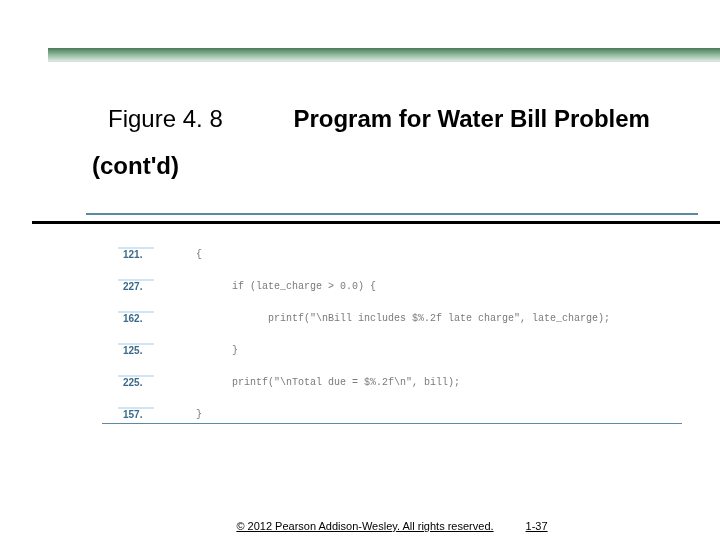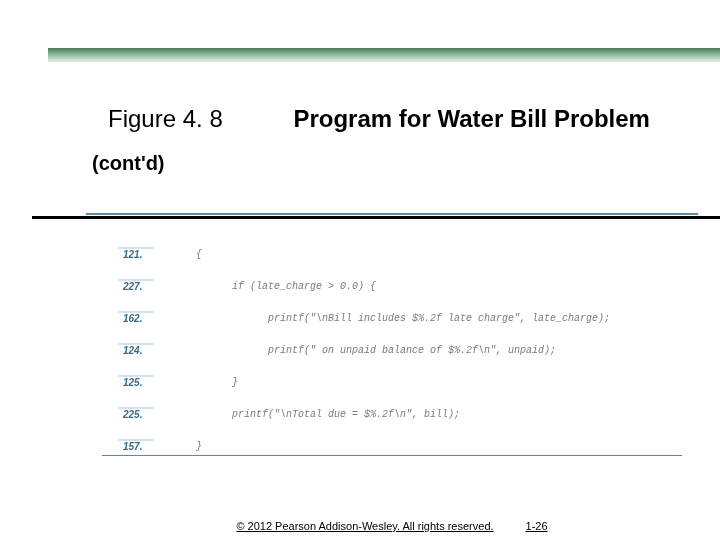--- a/index.html
+++ b/index.html
@@ -23,37 +23,36 @@
   .title-block .line1 {
     font-size: 24px;
     font-weight: bold;
     color: #000;
     line-height: 1.28;
   }
   .title-block .figlabel {
     font-weight: normal;
   }
   .title-block .line2 {
-    font-size: 20px;
+    font-size: 24px;
     font-weight: bold;
     color: #000;
     line-height: 1.28;
   }
   .divider {
     height: 3px;
     background: #000;
     margin: 0;
   }
   .code-area {
     position: absolute;
     top: 165px;
     left: 38px;
     right: 38px;
     border-top: 2px solid #5a8aa6;
-    font-style: italic;
   }
   .code-row {
     display: flex;
     align-items: stretch;
     height: 16px;
   }
   .lineno {
     width: 36px;
     background: #cfe6f2;
     color: #3a6a8a;
@@ -121,34 +120,30 @@
   </div>
   <div class="code-row">
     <div class="lineno">227.</div>
     <div class="codetext">      if (late_charge &gt; 0.0) {</div>
   </div>
   <div class="code-row">
     <div class="lineno">162.</div>
     <div class="codetext">            printf("\nBill includes $%.2f late charge", late_charge);</div>
   </div>
   <div class="code-row">
-    <div class="lineno">124.</div>
-    <div class="codetext">            printf(" on unpaid balance of $%.2f\n", unpaid);</div>
-  </div>
-  <div class="code-row">
     <div class="lineno">125.</div>
     <div class="codetext">      }</div>
   </div>
   <div class="code-row">
     <div class="lineno">225.</div>
     <div class="codetext">      printf("\nTotal due = $%.2f\n", bill);</div>
   </div>
   <div class="code-row">
     <div class="lineno">157.</div>
     <div class="codetext">}</div>
   </div>
   <div class="code-bottomline"></div>
 </div>
 
 <div class="footer">
   <div class="copyright">© 2012 Pearson Addison-Wesley. All rights reserved.</div>
-  <div class="pagenum">1-26</div>
+  <div class="pagenum">1-37</div>
 </div>
 
 </body></html>

